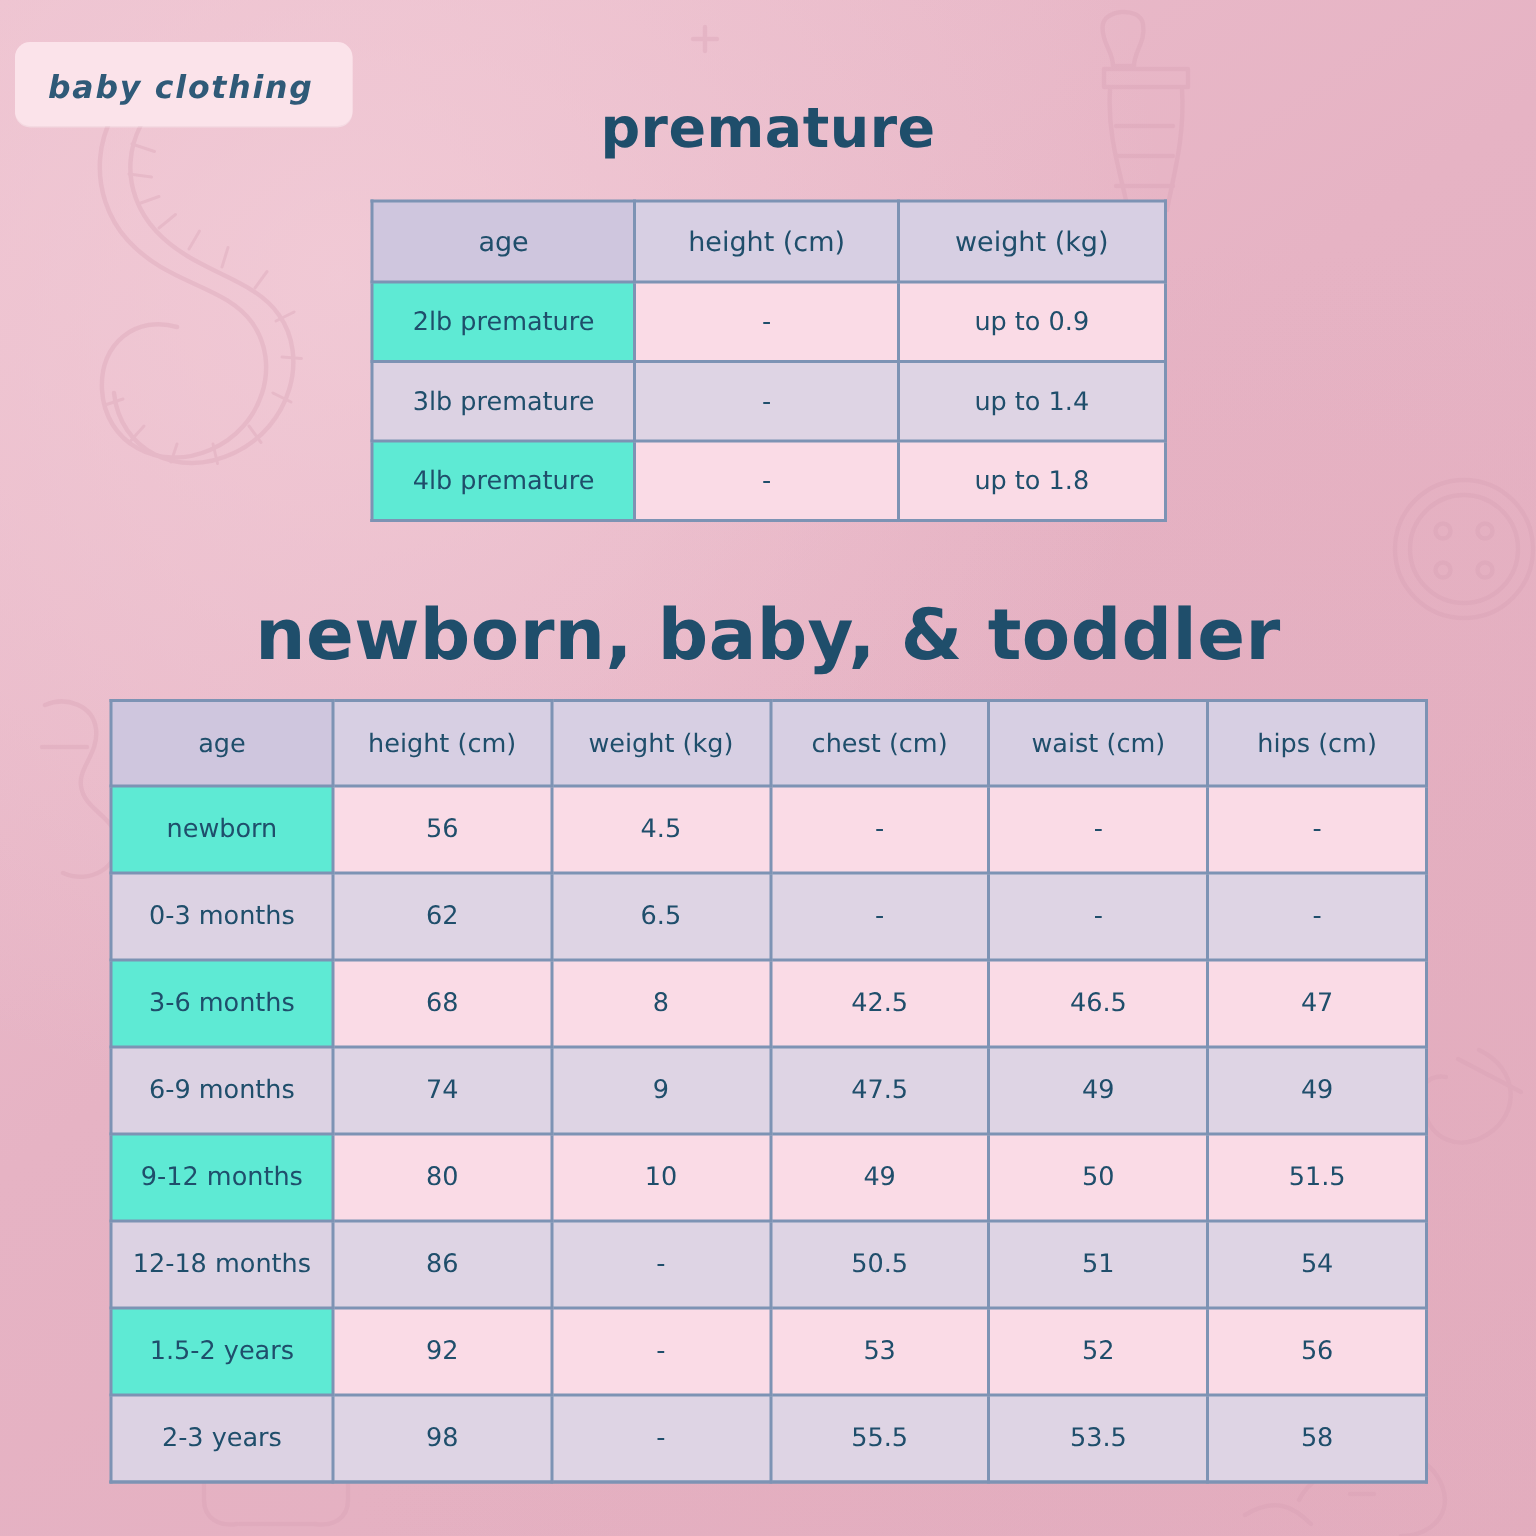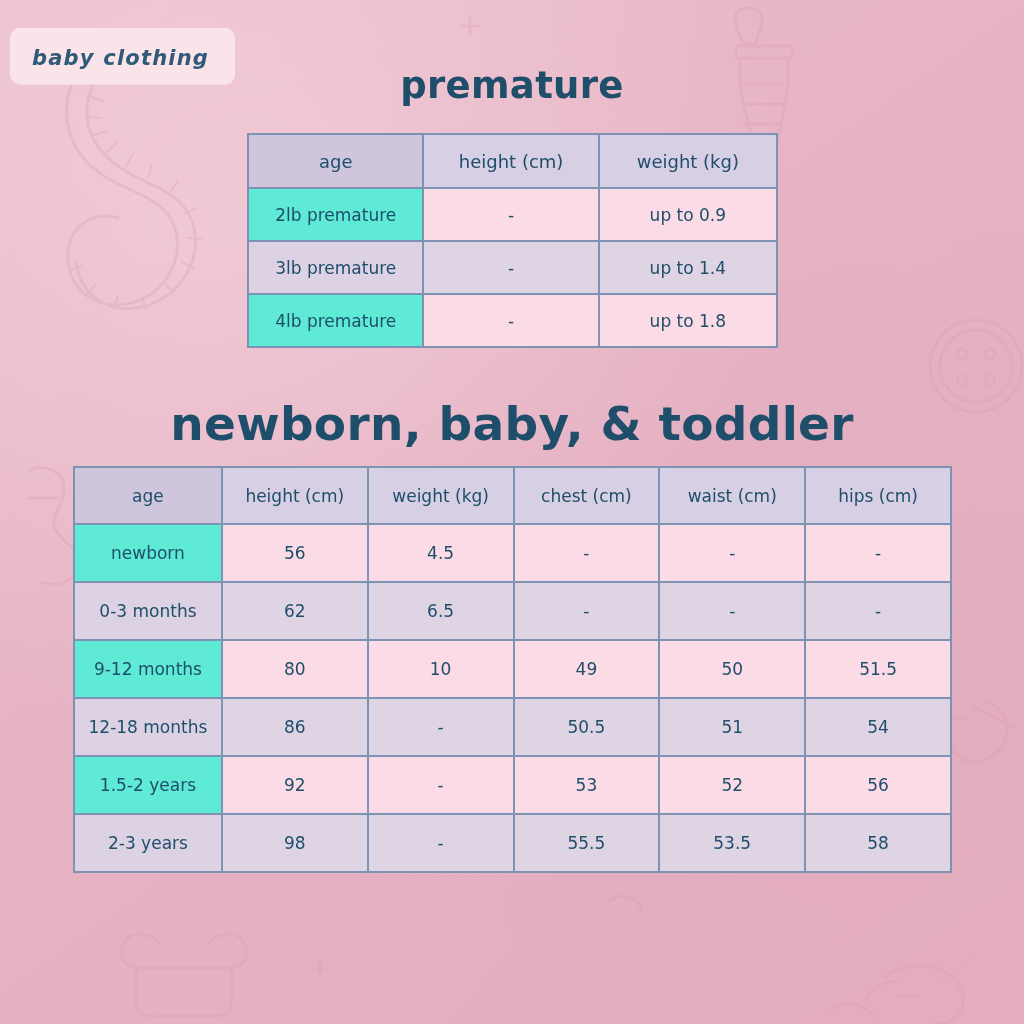--- a/index.html
+++ b/index.html
@@ -241,20 +241,36 @@
     </tr>
     <tr>
       <td class="age-b m-age">0-3 months</td>
       <td class="row-b m-col">62</td>
       <td class="row-b m-col">6.5</td>
       <td class="row-b m-col">-</td>
       <td class="row-b m-col">-</td>
       <td class="row-b m-col">-</td>
     </tr>
     <tr>
+      <td class="age-a m-age">3-6 months</td>
+      <td class="row-a m-col">68</td>
+      <td class="row-a m-col">8</td>
+      <td class="row-a m-col">42.5</td>
+      <td class="row-a m-col">46.5</td>
+      <td class="row-a m-col">47</td>
+    </tr>
+    <tr>
+      <td class="age-b m-age">6-9 months</td>
+      <td class="row-b m-col">74</td>
+      <td class="row-b m-col">9</td>
+      <td class="row-b m-col">47.5</td>
+      <td class="row-b m-col">49</td>
+      <td class="row-b m-col">49</td>
+    </tr>
+    <tr>
       <td class="age-a m-age">9-12 months</td>
       <td class="row-a m-col">80</td>
       <td class="row-a m-col">10</td>
       <td class="row-a m-col">49</td>
       <td class="row-a m-col">50</td>
       <td class="row-a m-col">51.5</td>
     </tr>
     <tr>
       <td class="age-b m-age">12-18 months</td>
       <td class="row-b m-col">86</td>

